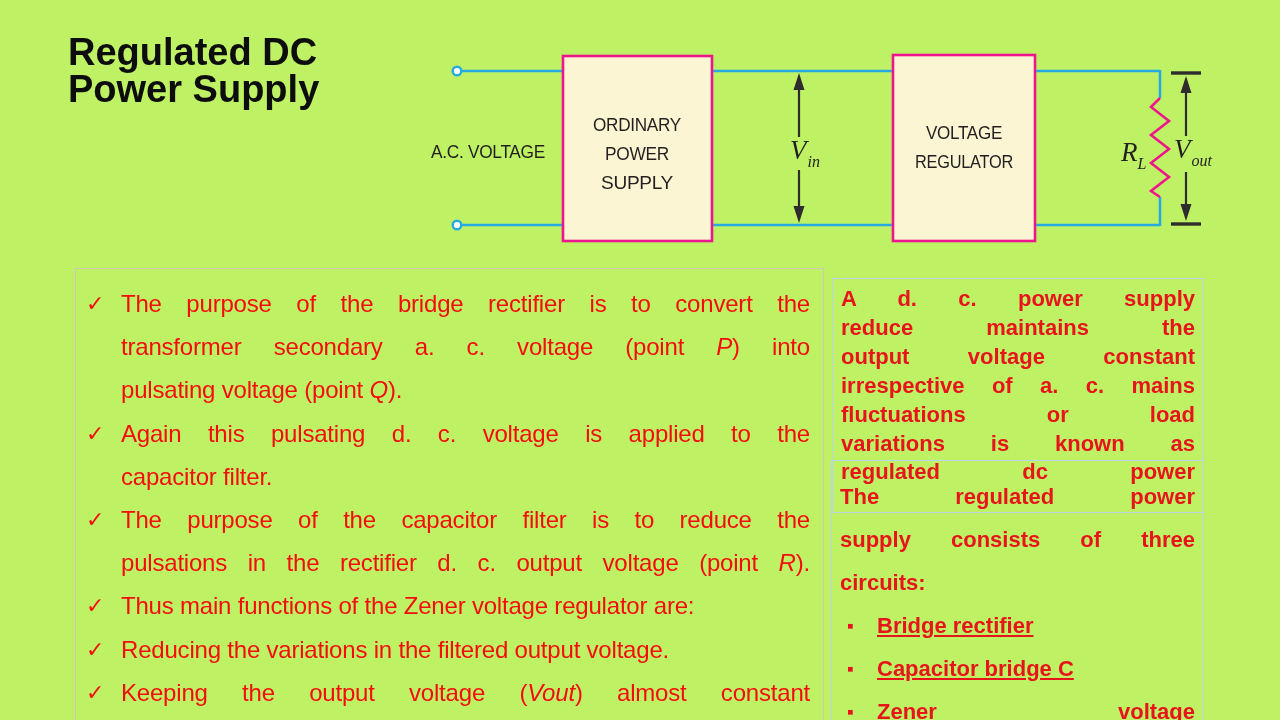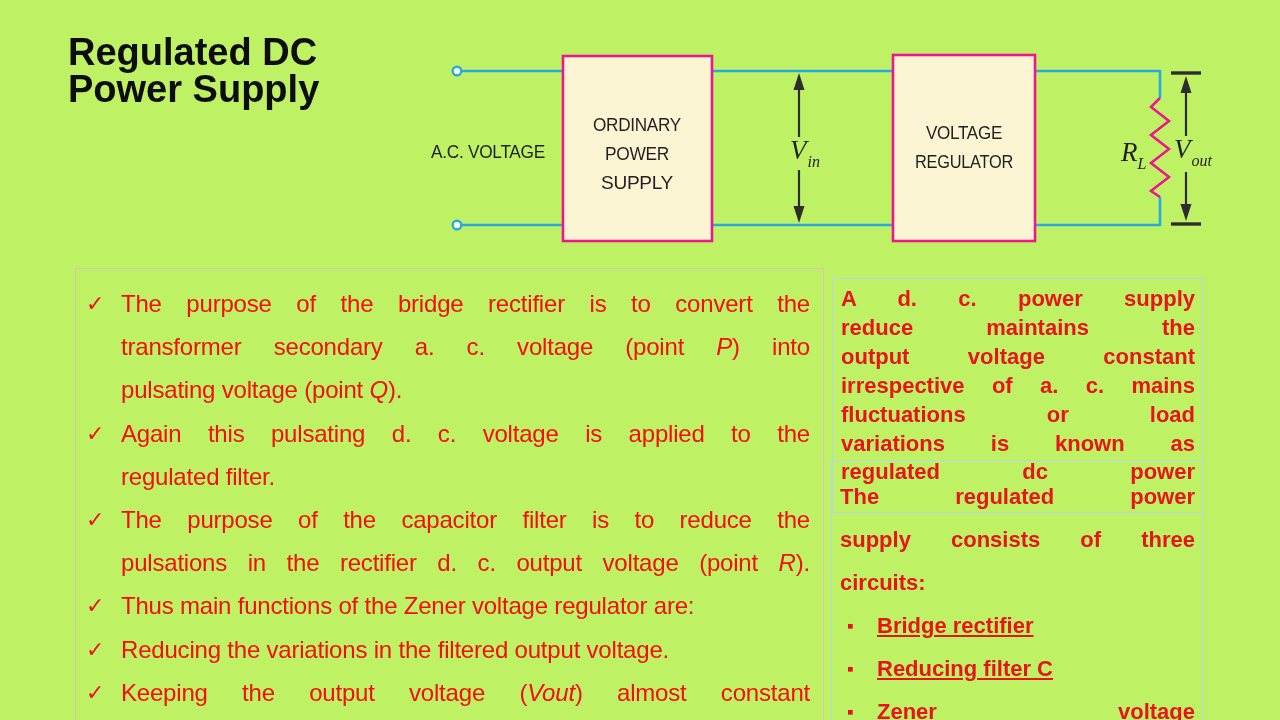--- a/index.html
+++ b/index.html
@@ -106,21 +106,21 @@
           <div class="bcontent">
             <div class="tline j"><span>The purpose of the bridge rectifier is to convert the</span></div>
             <div class="tline j"><span>transformer secondary a. c. voltage (point </span><span class="it">P</span><span>) into</span></div>
             <div class="tline"><span>pulsating voltage (point </span><span class="it">Q</span><span>).</span></div>
           </div>
         </div>
         <div class="bullet">
           <span class="check">✓</span>
           <div class="bcontent">
             <div class="tline j"><span>Again this pulsating d. c. voltage is applied to the</span></div>
-            <div class="tline"><span>regulated filter.</span></div>
+            <div class="tline"><span>capacitor filter.</span></div>
           </div>
         </div>
         <div class="bullet">
           <span class="check">✓</span>
           <div class="bcontent">
             <div class="tline j"><span>The purpose of the capacitor filter is to reduce the</span></div>
             <div class="tline j"><span>pulsations in the rectifier d. c. output voltage (point </span><span class="it">R</span><span>).</span></div>
           </div>
         </div>
         <div class="bullet">
@@ -153,21 +153,21 @@
     <div id="compItems">
         <div class="rbullet">
           <span class="sqm">▪</span>
           <div class="btext">
             <div class="rline tall"><span>Bridge rectifier</span></div>
           </div>
         </div>
         <div class="rbullet">
           <span class="sqm">▪</span>
           <div class="btext">
-            <div class="rline tall"><span>Reducing filter C</span></div>
+            <div class="rline tall"><span>Capacitor bridge C</span></div>
           </div>
         </div>
         <div class="rbullet">
           <span class="sqm">▪</span>
           <div class="btext">
             <div class="rline tall j"><span>Zener voltage</span></div>
           </div>
         </div>
       </div>
   </div>

